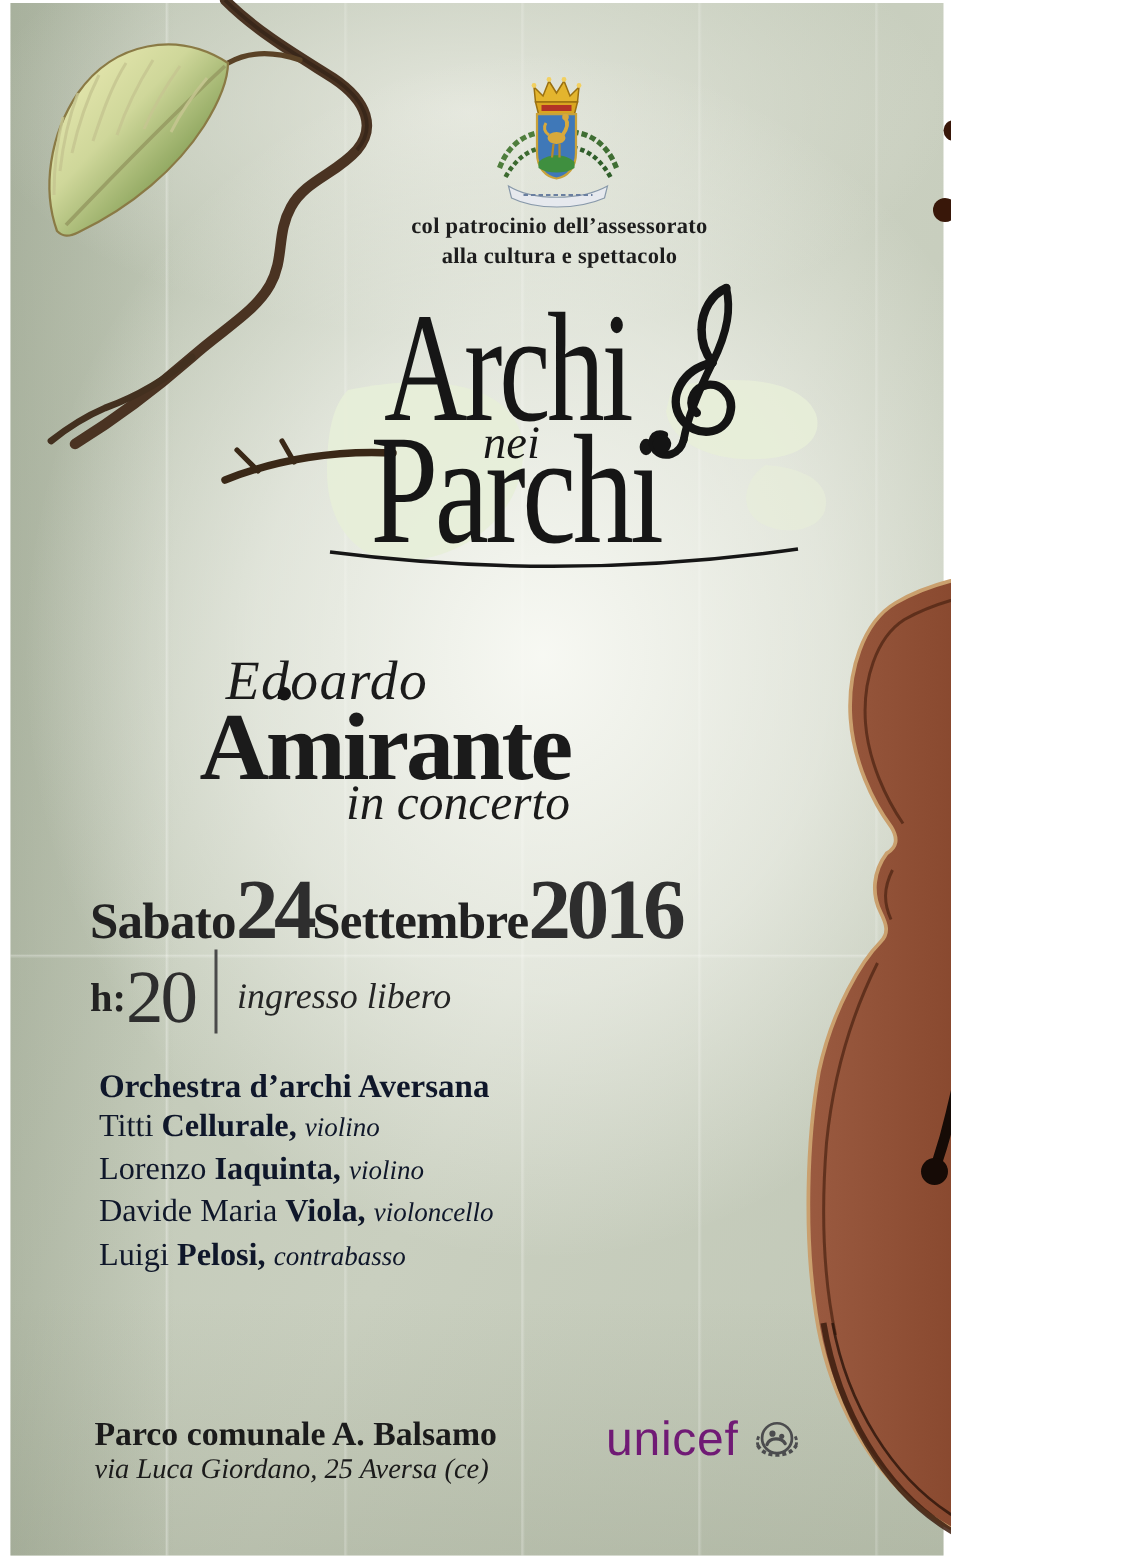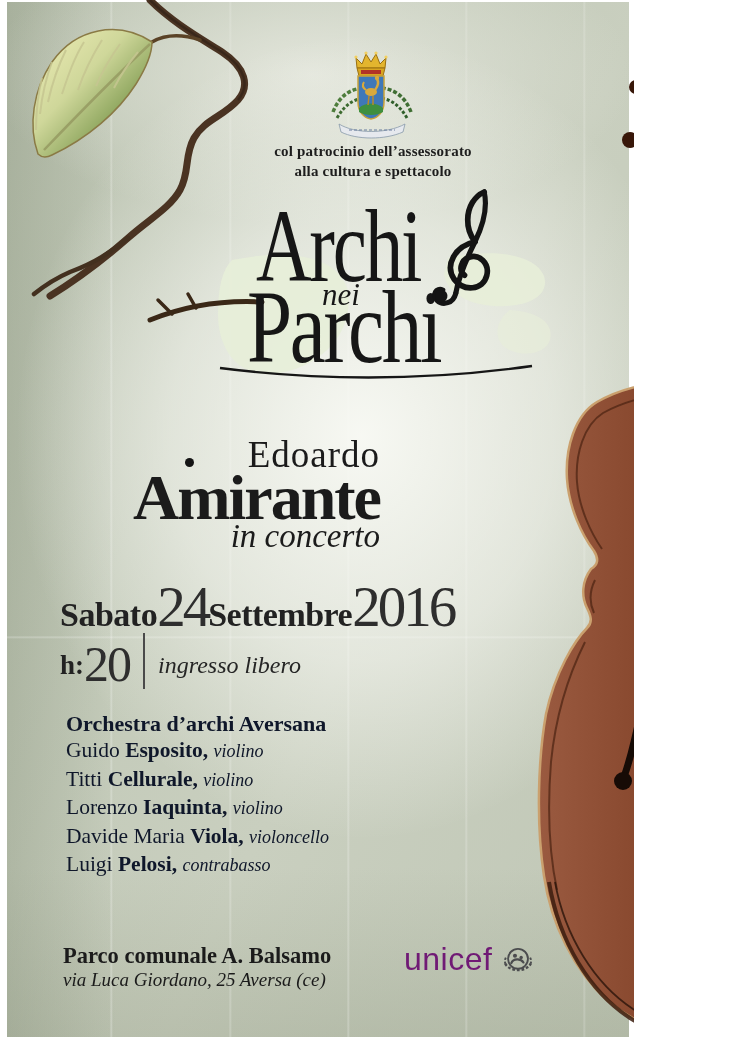--- a/index.html
+++ b/index.html
@@ -24,29 +24,29 @@
   .patronage{left:238px;top:141px;width:270px;text-align:center;font-weight:bold;
              font-size:15px;line-height:1.35;letter-spacing:.2px;color:#1d1d1d;}
   
   .word-archi{left:256px;top:194px;font-size:104px;line-height:1;letter-spacing:-3px;
               transform:scaleX(.74);transform-origin:left top;color:#161616;}
   .word-nei{left:322px;top:277px;font-size:31px;font-style:italic;color:#161616;}
   .word-parchi{left:247px;top:275px;font-size:104px;line-height:1;letter-spacing:-3px;
                transform:scaleX(.78);transform-origin:left top;color:#161616;}
   
   .artist{left:56px;top:436px;width:324px;text-align:right;}
-  .edoardo{font-size:37px;line-height:1;letter-spacing:1px;}
+  .edoardo{font-style:italic;font-size:37px;line-height:1;letter-spacing:1px;text-align:center;}
   .amirante{font-weight:bold;font-size:64px;line-height:.92;letter-spacing:-2px;margin-top:-4px;}
   .inconcerto{font-style:italic;font-size:33px;line-height:1;margin-top:-8px;}
   .amirante-dot{position:absolute;left:129px;top:22px;width:9px;height:9px;border-radius:50%;background:#141414;}
   
   .event{left:60px;top:574px;white-space:nowrap;}
   .ev-line1 span{display:inline-block;vertical-align:baseline;}
   .ev-day,.ev-month{font-weight:bold;font-size:34px;letter-spacing:-.5px;color:#222;}
-  .ev-num{font-size:57px;letter-spacing:-3px;color:#2e2e2e;}
+  .ev-num{font-size:57px;letter-spacing:-3px;color:#2e2e2e;font-weight:bold;}
   .ev-month{margin-left:0;}
   .ev-line2{display:flex;align-items:flex-end;margin-top:-6px;}
   .ev-h{font-weight:bold;font-size:27px;color:#222;padding-bottom:8px;}
   .ev-20{font-size:50px;letter-spacing:-2px;color:#2e2e2e;line-height:1;}
   .ev-div{width:2px;background:#4a4a4a;height:56px;margin:0 13px;align-self:flex-end;}
   .ev-free{font-style:italic;font-size:24px;color:#252525;padding-bottom:10px;}
   
   .orchestra{left:66px;top:710px;line-height:27.4px;font-size:21.5px;color:#0f172a;font-family:Liberation Serif, serif;}
   .orch-title{font-weight:bold;font-size:22px;}
   .m-last{font-weight:bold;}
@@ -161,25 +161,20 @@
     <div class="ev-line2">
       <span class="ev-h">h:</span>
       <span class="ev-20">20</span>
       <span class="ev-div"></span>
       <span class="ev-free">ingresso libero</span>
     </div>
   </div>
 
   <div class="abs orchestra">
     <div class="orch-title">Orchestra d’archi Aversana</div>
-    <div class="member">
-      <span class="m-first">Guido</span>
-      <span class="m-last">Esposito,</span>
-      <span class="m-role">violino</span>
-    </div>
     <div class="member">
       <span class="m-first">Titti</span>
       <span class="m-last">Cellurale,</span>
       <span class="m-role">violino</span>
     </div>
     <div class="member">
       <span class="m-first">Lorenzo</span>
       <span class="m-last">Iaquinta,</span>
       <span class="m-role">violino</span>
     </div>

